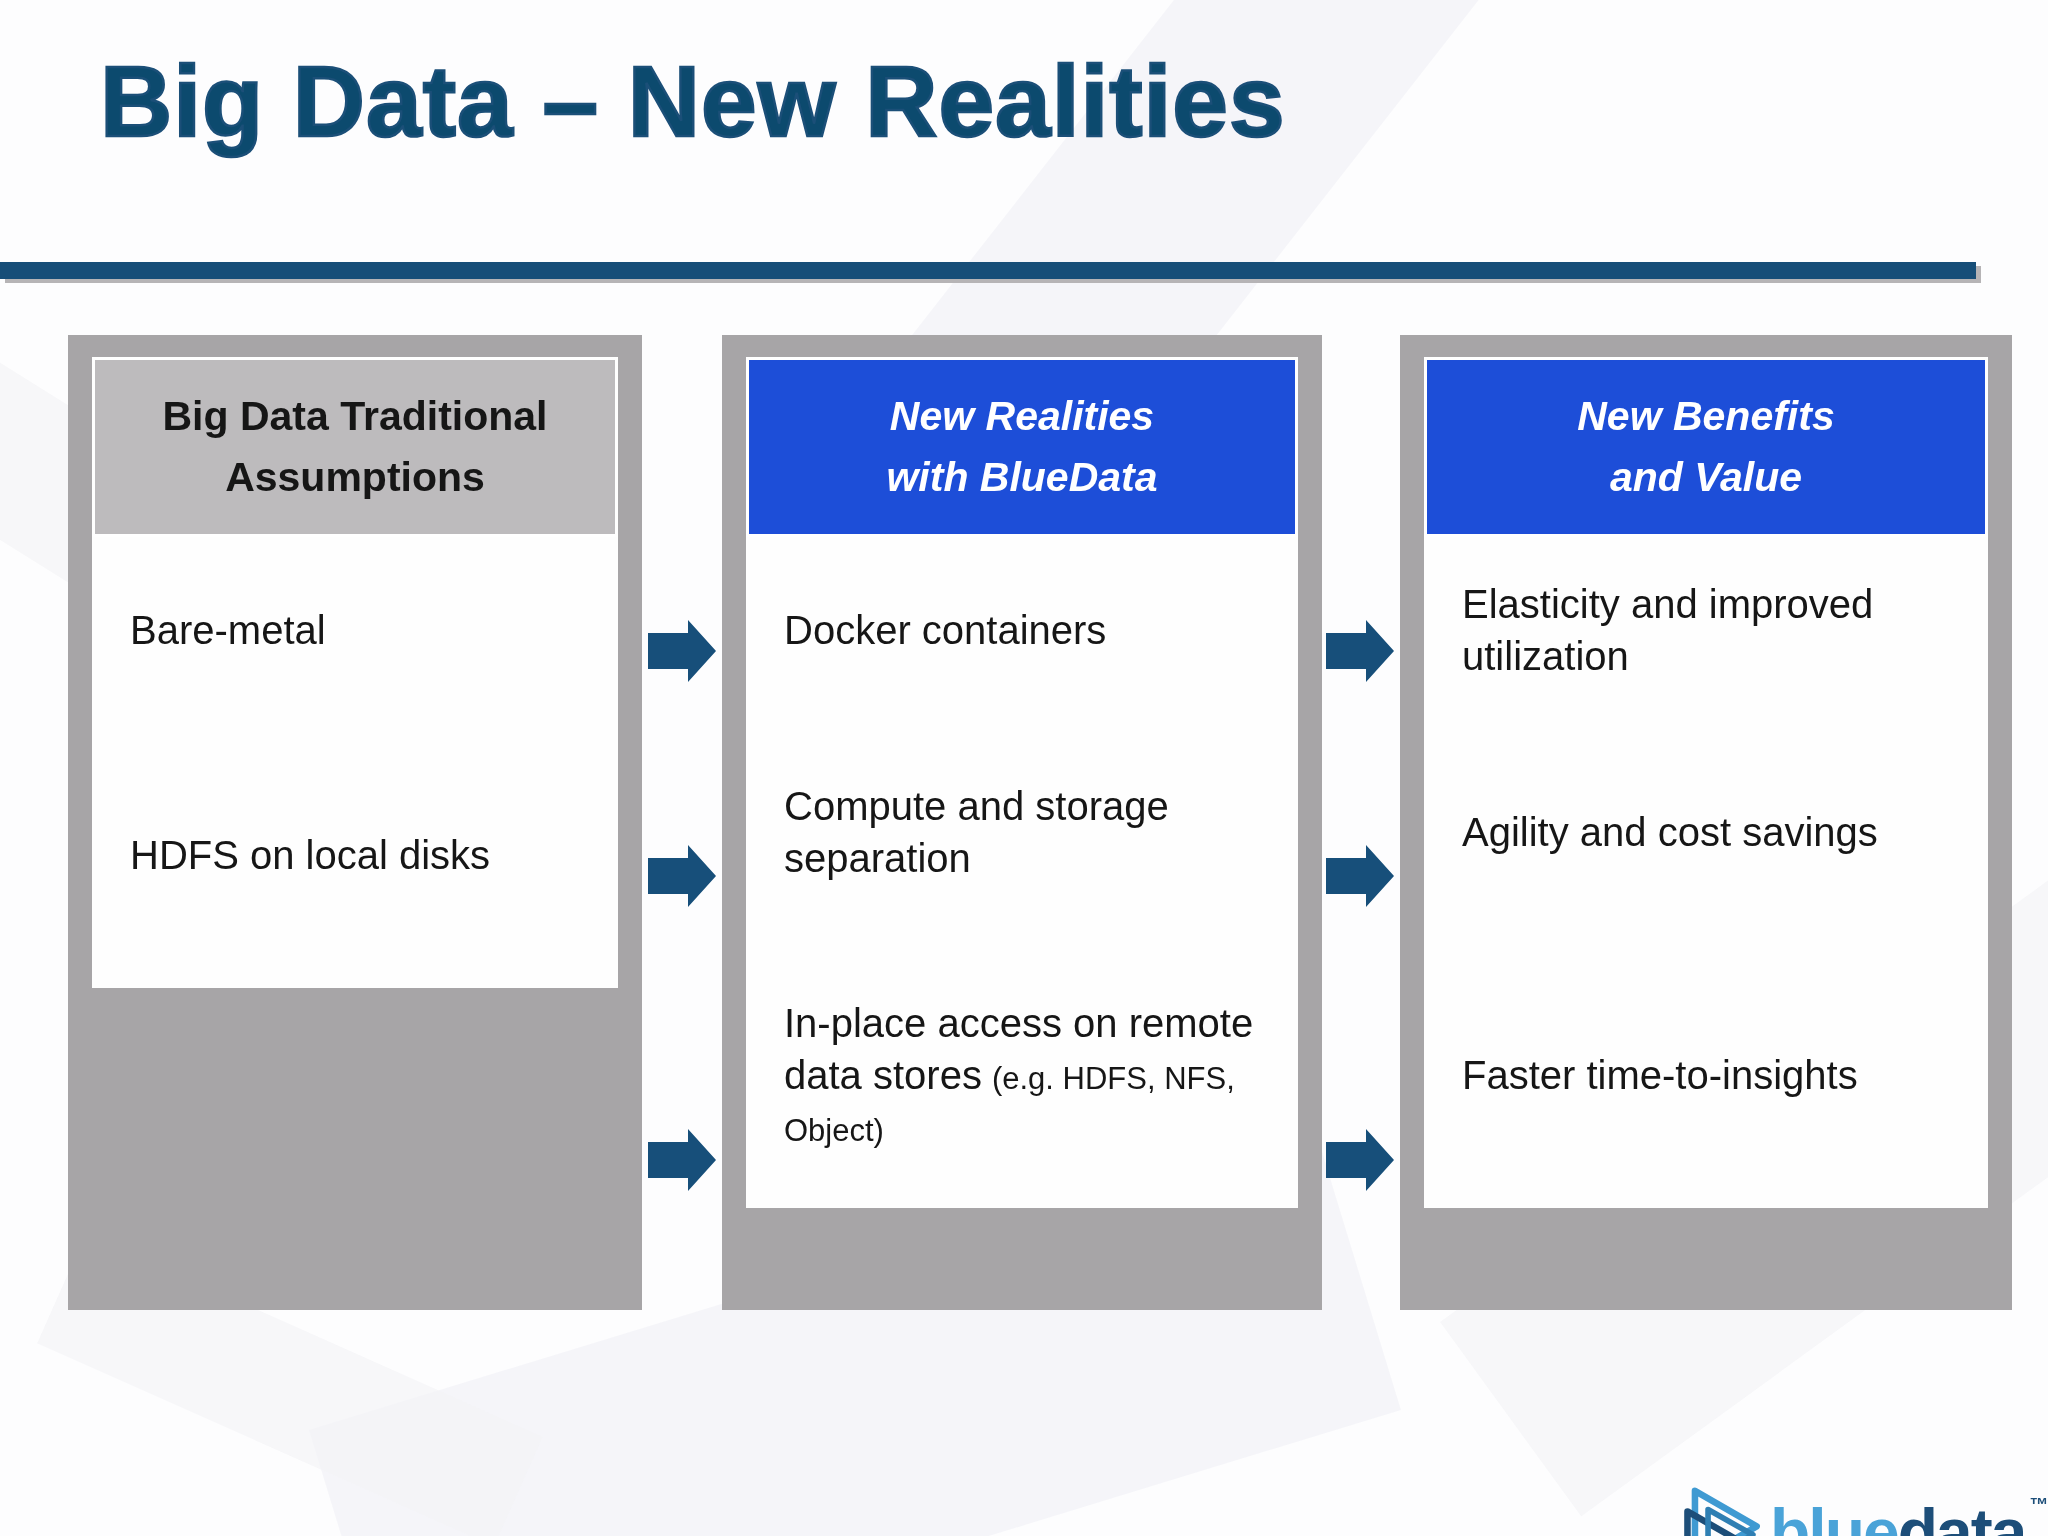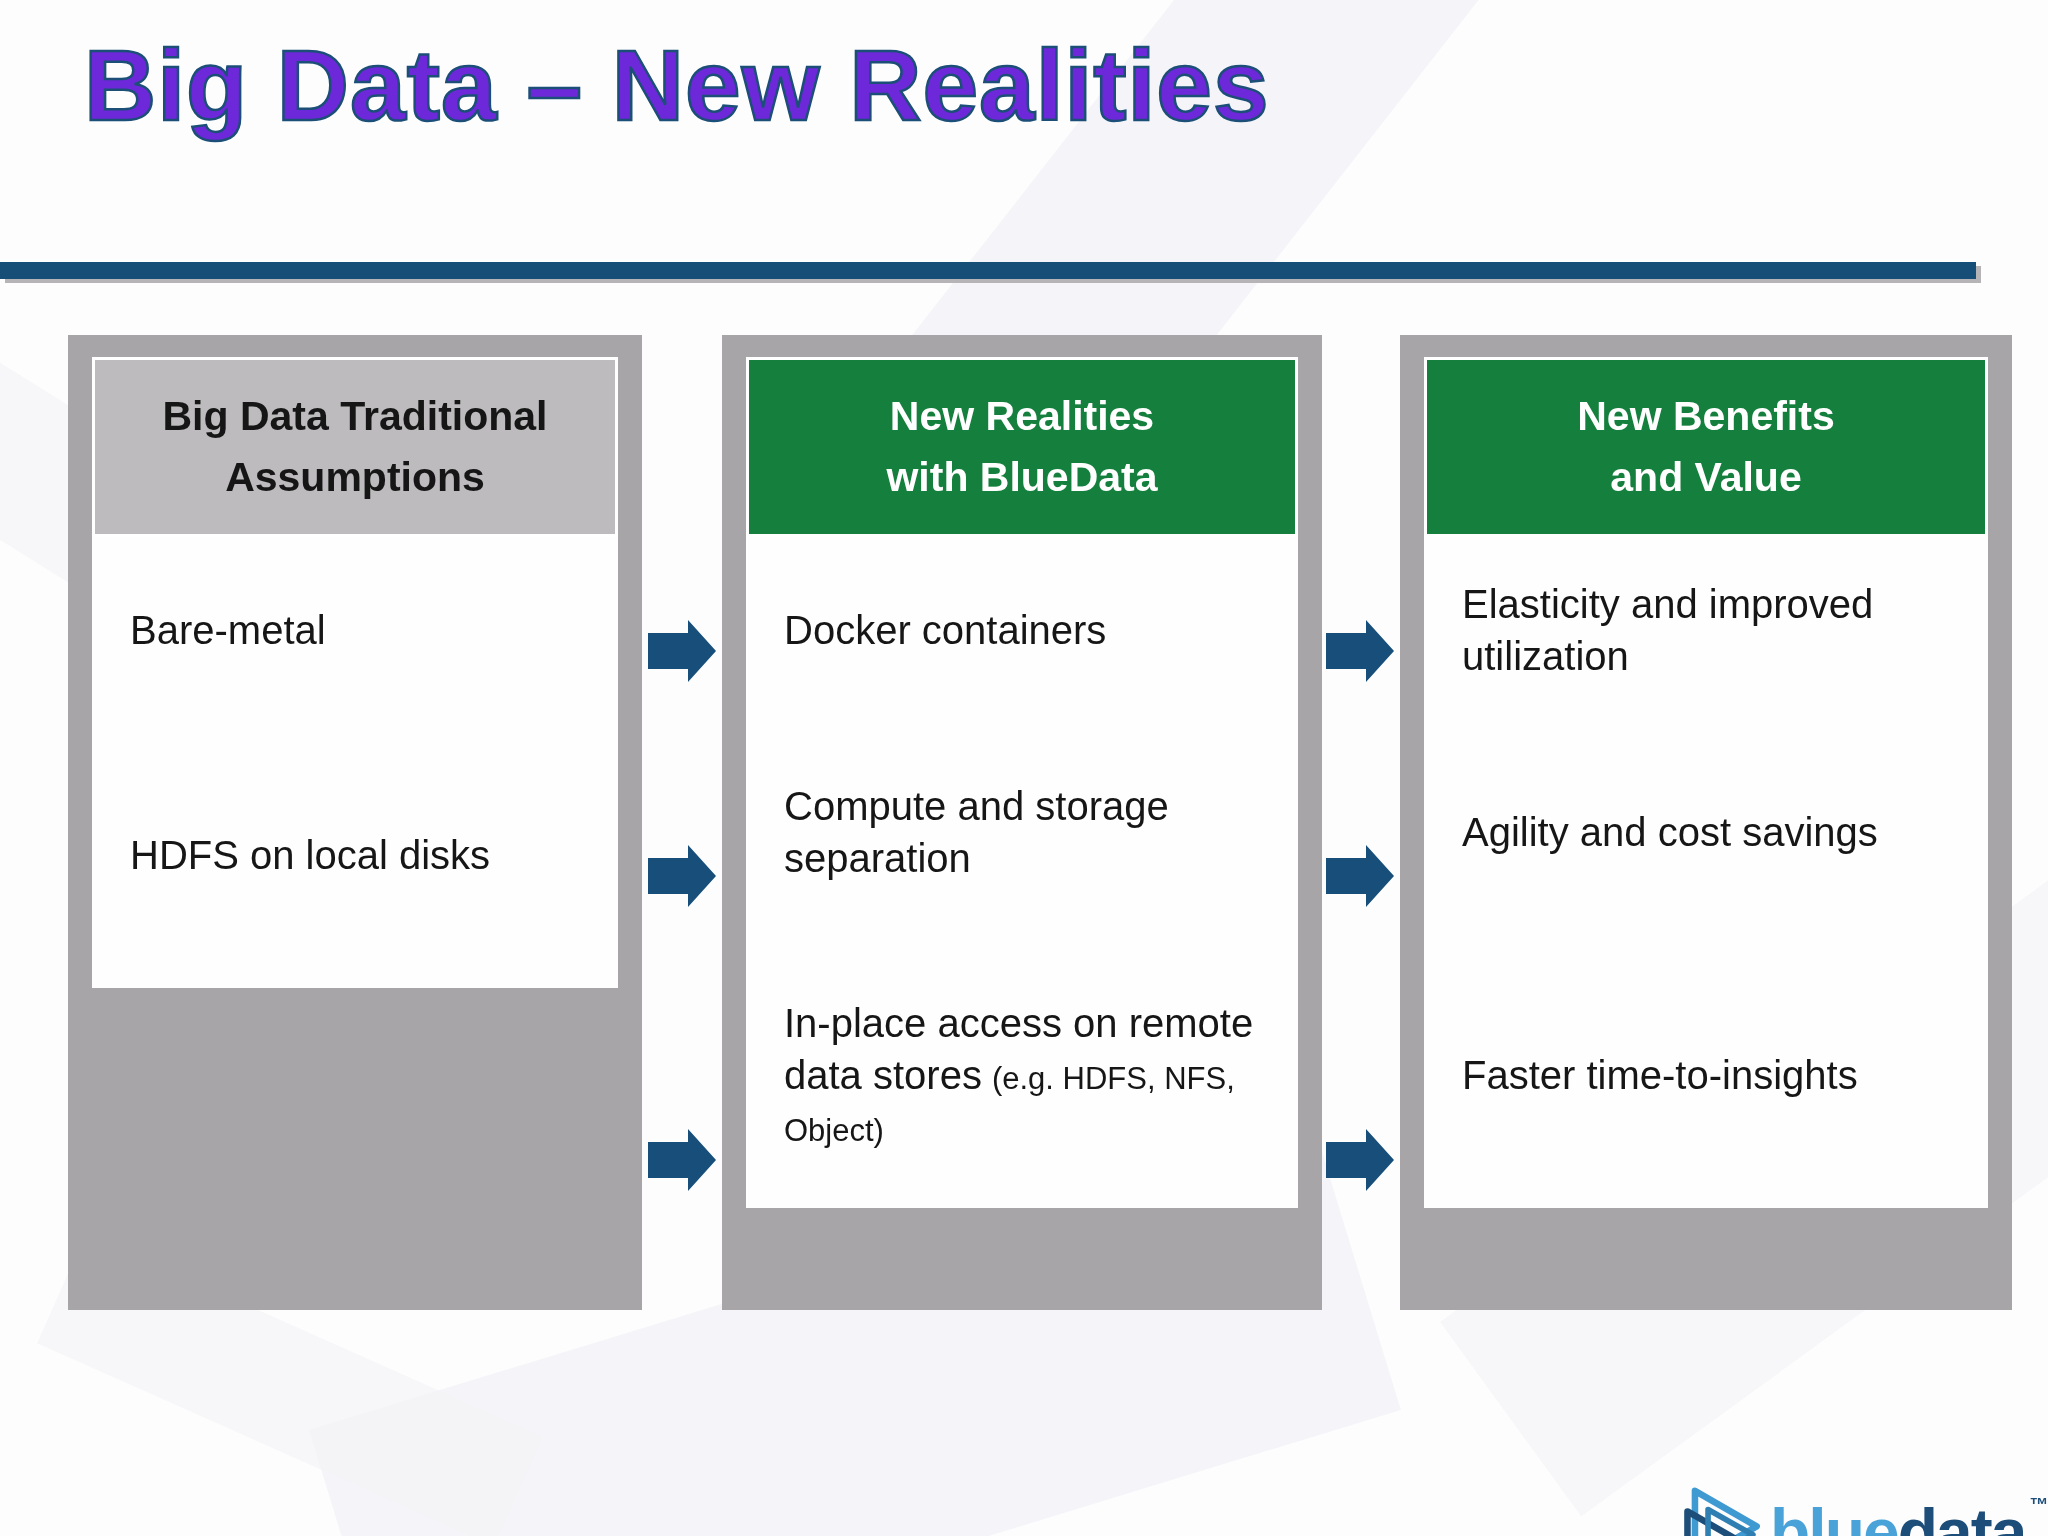--- a/index.html
+++ b/index.html
@@ -12,23 +12,23 @@
   .bgshape{position:absolute; background:#f3f3f7; z-index:0;}
   .bg1{left:1050px; top:-160px; width:240px; height:720px; transform:rotate(38deg); opacity:.8;}
   .bg2{left:-160px; top:470px; width:620px; height:150px; transform:rotate(32deg); opacity:.7;}
   .bg3{left:330px; top:1270px; width:1050px; height:300px; transform:rotate(-17deg); opacity:.8;}
   .bg4{left:1420px; top:1020px; width:950px; height:240px; transform:rotate(-36deg); opacity:.7;}
   .bg5{left:40px; top:1330px; width:500px; height:120px; transform:rotate(24deg); opacity:.7;}
 
   .content{position:absolute; inset:0; z-index:1;}
 
   .title{
-    position:absolute; left:84px; top:28px; margin:0;
+    position:absolute; left:84px; top:28px; margin:16px;
     font-size:100px; font-weight:900; letter-spacing:1px;
-    color:#6d28d9; -webkit-text-stroke:2.5px #1b4f78;
+    color:#0c4a6e; -webkit-text-stroke:2.5px #1b4f78;
     white-space:nowrap;
   }
   .rule{
     position:absolute; left:0; top:262px; width:1976px; height:17px;
     background:#174e78; box-shadow:5px 4px 0 #b6b4b6;
   }
 
   .col{
     position:absolute; top:335px; height:975px; background:#a7a5a7;
     box-sizing:border-box; padding:22px 24px 36px;
@@ -38,21 +38,21 @@
   .col-2{left:722px; width:600px;}
   .col-3{left:1400px;width:612px;}
 
   .hdr{
     flex:0 0 180px; box-sizing:border-box; border:3px solid #ffffff;
     display:flex; align-items:center; justify-content:center;
     text-align:center; white-space:pre-line;
     font-weight:bold; font-size:41px; line-height:1.5;
   }
   .hdr-gray{background:#bdbbbd; color:#161616;}
-  .hdr-blue{background:#15803d; color:#ffffff;}
+  .hdr-blue{background:#1d4ed8; color:#ffffff;font-style:italic;}
 
   .cell{
     background:#fefefe; box-sizing:border-box;
     display:flex; align-items:center;
     padding:0 38px; font-size:40px; color:#161616; line-height:1.3;
   }
   .r1{flex:0 0 185px;}
   .r2{flex:0 0 220px;}
   .r3{flex:0 0 266px;}
   .cell-text{display:inline;}

